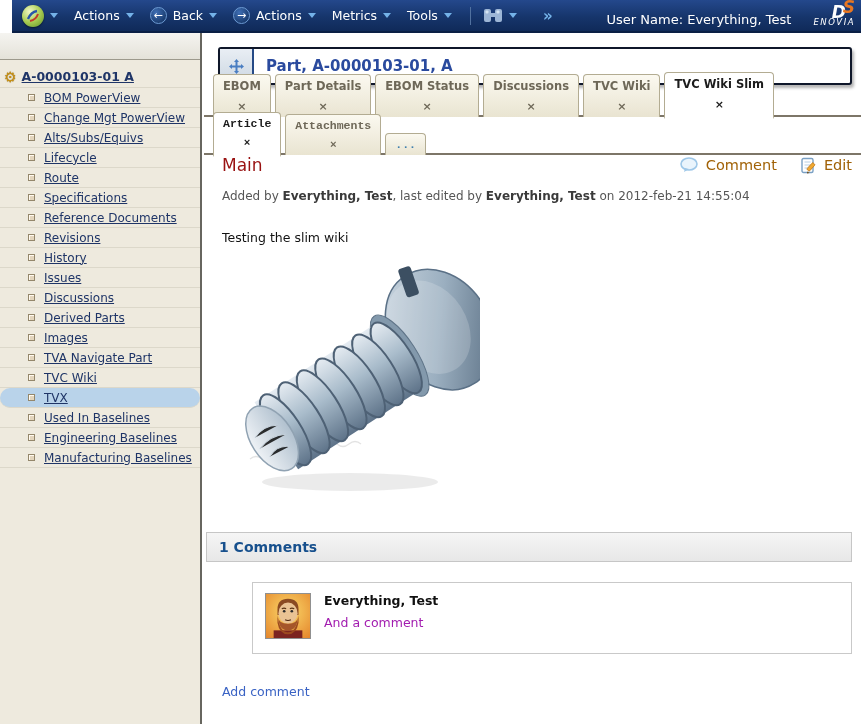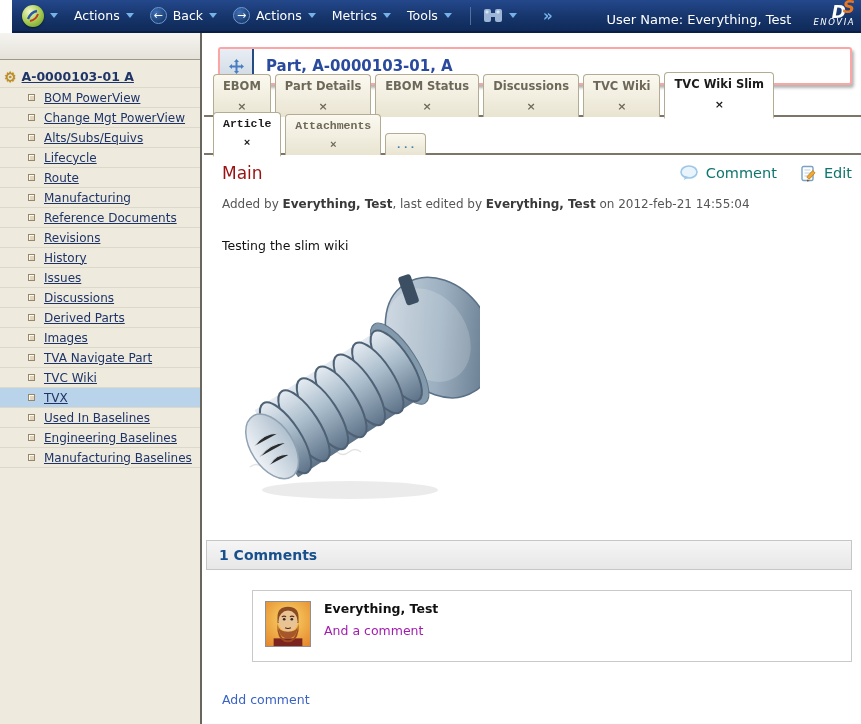--- a/index.html
+++ b/index.html
@@ -37,28 +37,28 @@
   .sidebar-top { height:27px; background:linear-gradient(#f5f4f0,#e4e2d9);
     border-bottom:1px solid #9c998c; }
   .tree { padding-top:7px; }
   .root-row { display:flex; align-items:center; gap:5px; padding:2px 4px 3px 4px;
     border-bottom:1px solid #dcd8ca; }
   .gear { color:#c79117; font-size:14px; line-height:1; text-shadow:0 0 1px #7a5a10; }
   .root-link { font-weight:bold; color:#1f3567; text-decoration:underline;
     font-size:12.5px; cursor:pointer; }
   .nav-row { display:flex; align-items:center; gap:9px; padding:3px 2px 3px 28px;
     border-bottom:1px solid #dcd8ca; height:20px; cursor:pointer; }
-  .nav-row.active { background:#b9d3ea; }
+  .nav-row.active { background:#b9d3ea;border-radius:10px; }
   .sq { width:7px; height:7px; background:#e3d5bd; border:1px solid #94876b;
     box-shadow:inset 1px 1px 0 #fffaf0; flex:none; }
   .nav-link { color:#1f3567; text-decoration:underline; cursor:pointer; white-space:nowrap; }
 
   
   .main { position:absolute; left:204px; top:33px; right:0; bottom:0; background:#fff; }
-  .hdr-box { margin:14px 9px 0 14px; height:38px; border:2px solid #fca5a5;
+  .hdr-box { margin:14px 9px 0 14px; height:38px; border:2px solid #0f172a;
     border-radius:3px; display:flex; background:#fff;
     box-shadow:2px 3px 3px rgba(90,90,90,.45); }
   .hdr-icon-cell { width:34px; background:linear-gradient(#e9eef4,#ccd7e2);
     border-right:2px solid #254a86; display:flex; align-items:center;
     justify-content:center; cursor:pointer; }
   .hdr-title { flex:1; display:flex; align-items:center; padding-left:12px;
     color:#2a4a9e; font-weight:bold; font-size:15px; }
 
   .tabs-row { position:relative; margin-top:7px; padding-left:9px;
     display:flex; align-items:flex-end; gap:4px; height:25px; }
@@ -69,24 +69,24 @@
     border-bottom:none; border-radius:4px 4px 0 0; font-size:11.5px;
     font-weight:bold; color:#6e6858; cursor:pointer; position:relative; z-index:1;
     white-space:nowrap;flex-direction:column; }
   .tab.active { background:#fff; color:#1c1c1c; z-index:3; padding-bottom:6px;
     margin-bottom:-2px; border-bottom:2px solid #fff; }
   .tab.overflow { color:#3f7fae; padding:4px 9px; }
   .tab-close { font-size:11px; }
   .subtabs { margin-top:13px;font-family:Liberation Mono, monospace; }
 
   .content { padding-left:18px; padding-right:9px; }
-  .article-head { margin-top:8px; display:flex; align-items:center; }
+  .article-head { margin-top:0; display:flex; align-items:center; }
   .article-title { color:#991111; font-size:17px; }
   .actions { margin-left:auto; display:flex; gap:24px; align-items:center;
-    color:#0f766e; font-size:14.5px; }
+    color:#a16207; font-size:14.5px; }
   .action { display:flex; align-items:center; gap:7px; cursor:pointer; }
   .byline { margin-top:14px; color:#565656; font-size:12px; }
   .byline b { color:#3a3a3a; }
   .body-text { margin-top:27px; font-size:12.5px; color:#111; }
   .screw-wrap { margin:9px 0 0 8px; width:250px; height:250px; }
 
   .comments-bar { margin:28px 0 0 -16px; margin-right:0;
     background:linear-gradient(#f5f5f5,#e7e7e7); border:1px solid #c6c6c6;
     padding:6px 12px; color:#17508d; font-weight:bold; font-size:14px; }
   .comment-card { margin:20px 0 0 30px; border:1px solid #c9c9c9; background:#fff;
@@ -187,21 +187,21 @@
         <a class="nav-link">Lifecycle</a>
       </div>
 
       <div class="nav-row">
         <span class="sq"></span>
         <a class="nav-link">Route</a>
       </div>
 
       <div class="nav-row">
         <span class="sq"></span>
-        <a class="nav-link">Manufacturing</a>
+        <a class="nav-link">Specifications</a>
       </div>
 
       <div class="nav-row">
         <span class="sq"></span>
         <a class="nav-link">Reference Documents</a>
       </div>
 
       <div class="nav-row">
         <span class="sq"></span>
         <a class="nav-link">Revisions</a>

